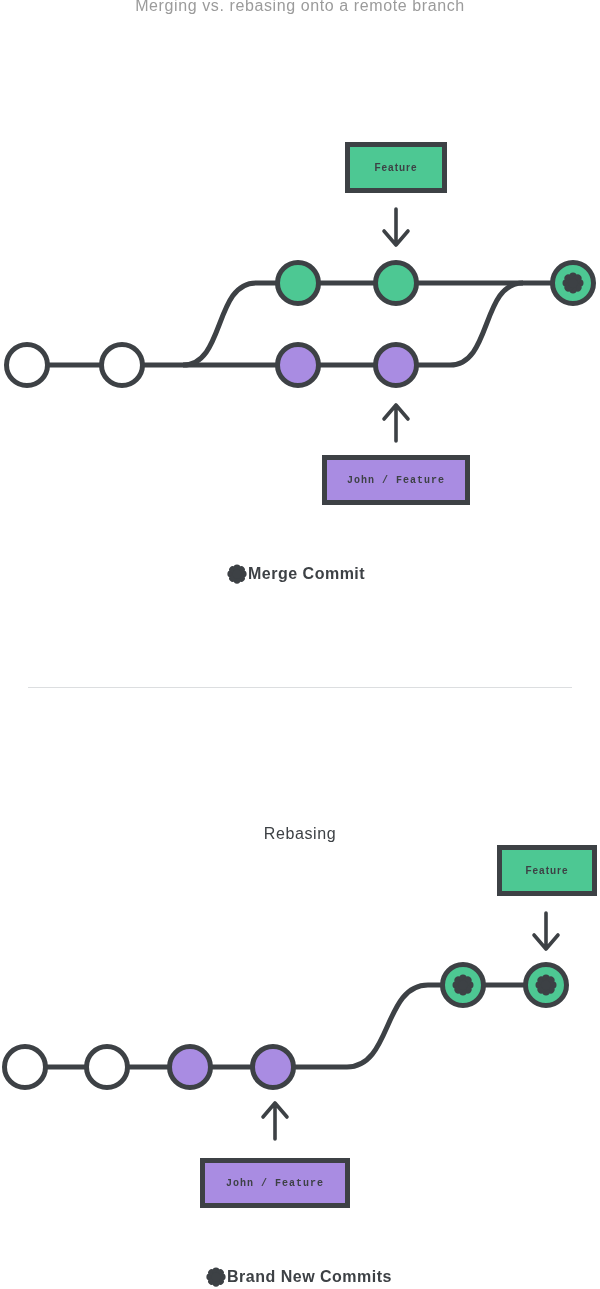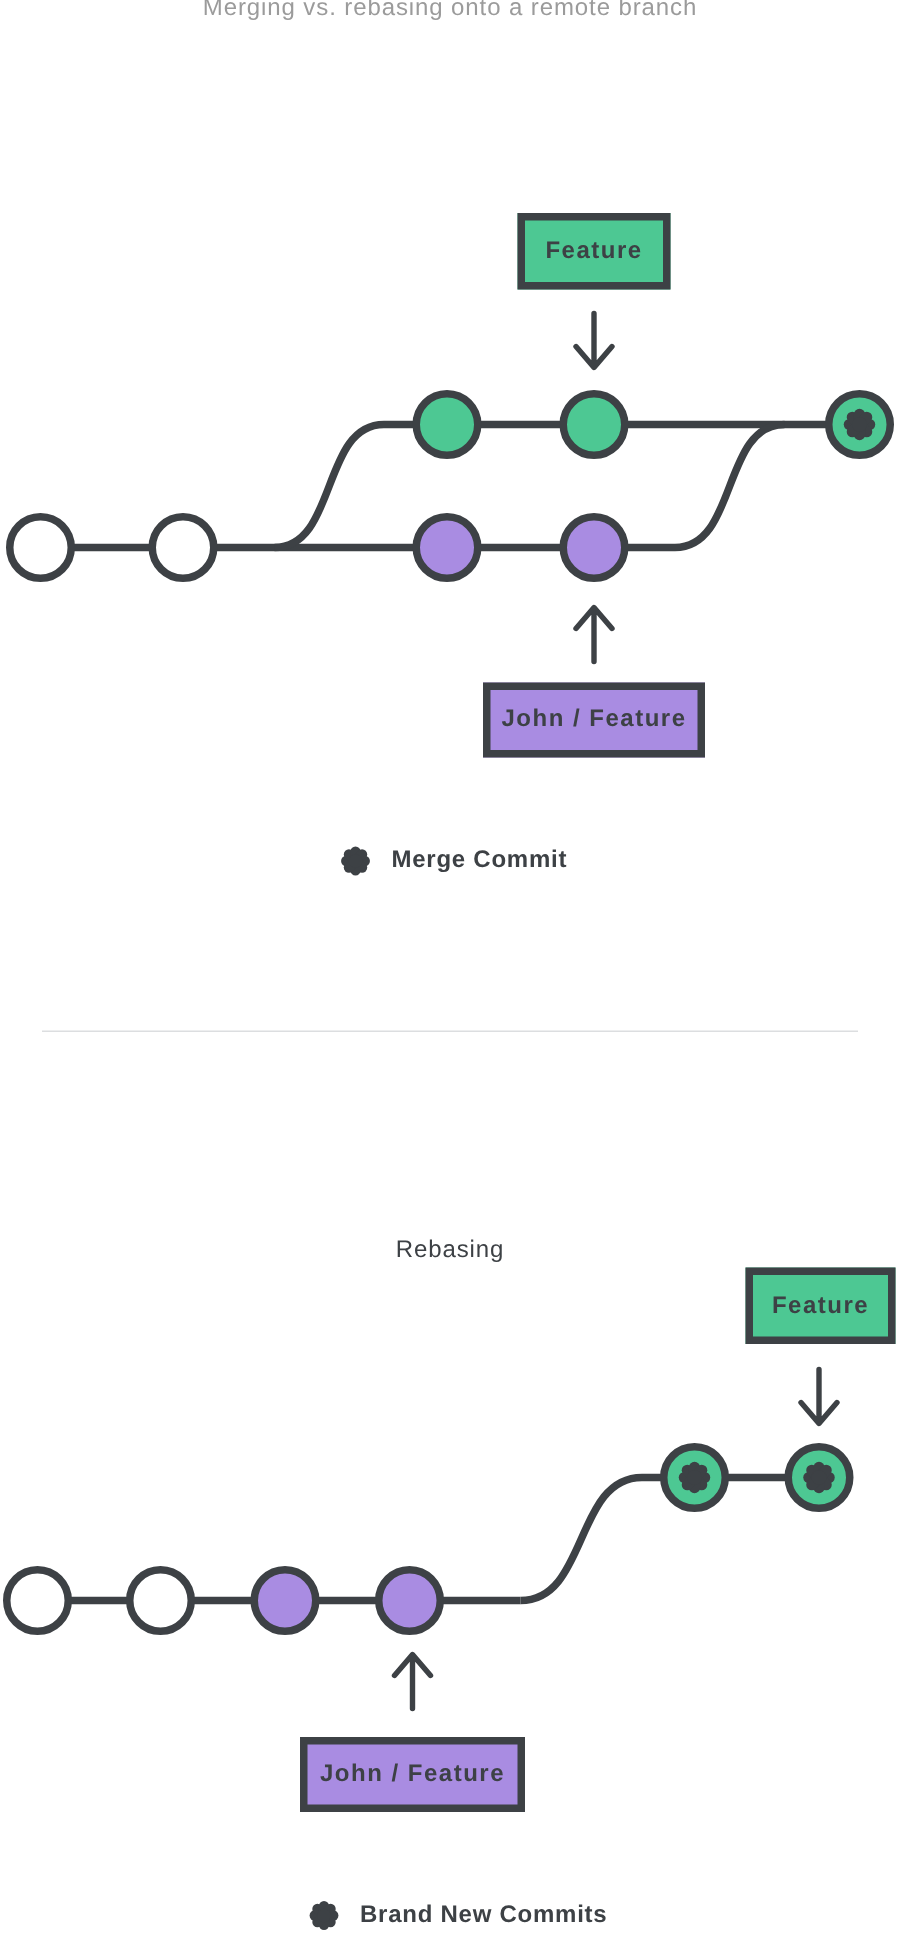--- a/index.html
+++ b/index.html
@@ -35,27 +35,27 @@
   #merging-heading { top: 84px; }
   #rebasing-heading { top: 825px; }
 
   .label-box {
     position: absolute;
     box-sizing: border-box;
     border: 5px solid var(--stroke, #3d4145);
     display: flex;
     align-items: center;
     justify-content: center;
-    font-size: 16px;
+    font-size: 10px;
     font-weight: 600;
     letter-spacing: 1px;
     color: var(--stroke, #3d4145);
   }
   .green-box  { background: var(--green, #4dc893); }
-  .purple-box { background: var(--purple, #a98ce2); }
+  .purple-box { background: var(--purple, #a98ce2); font-family: Liberation Mono, monospace; }
 
   #merging-feature-box  { left: 345px; top: 142px; width: 102px; height: 51px; }
   #merging-john-box     { left: 322px; top: 455px; width: 148px; height: 50px; }
   #rebasing-feature-box { left: 497px; top: 845px; width: 100px; height: 51px; }
   #rebasing-john-box    { left: 200px; top: 1158px; width: 150px; height: 50px; }
 
   svg.graph, svg.arrow-svg { position: absolute; display: block; }
   #merging-graph  { left: 0; top: 240px; }
   #rebasing-graph { left: 0; top: 950px; }
 
@@ -79,21 +79,20 @@
   }
   #merging-down-arrow  { left: 378px; top: 206px; }
   #merging-up-arrow    { left: 378px; top: 402px; }
   #rebasing-down-arrow { left: 528px; top: 910px; }
   #rebasing-up-arrow   { left: 257px; top: 1100px; }
 
   .legend {
     position: absolute;
     display: flex;
     align-items: center;
-    gap: 13px;
     font-size: 16px;
     font-weight: 600;
     letter-spacing: 0.5px;
     color: var(--stroke, #3d4145);
   }
   #merging-legend   { left: 226px; top: 563px; }
   #rebasing-legend  { left: 205px; top: 1266px; }
   .legend-icon { display: block; }
 
   .divider {

